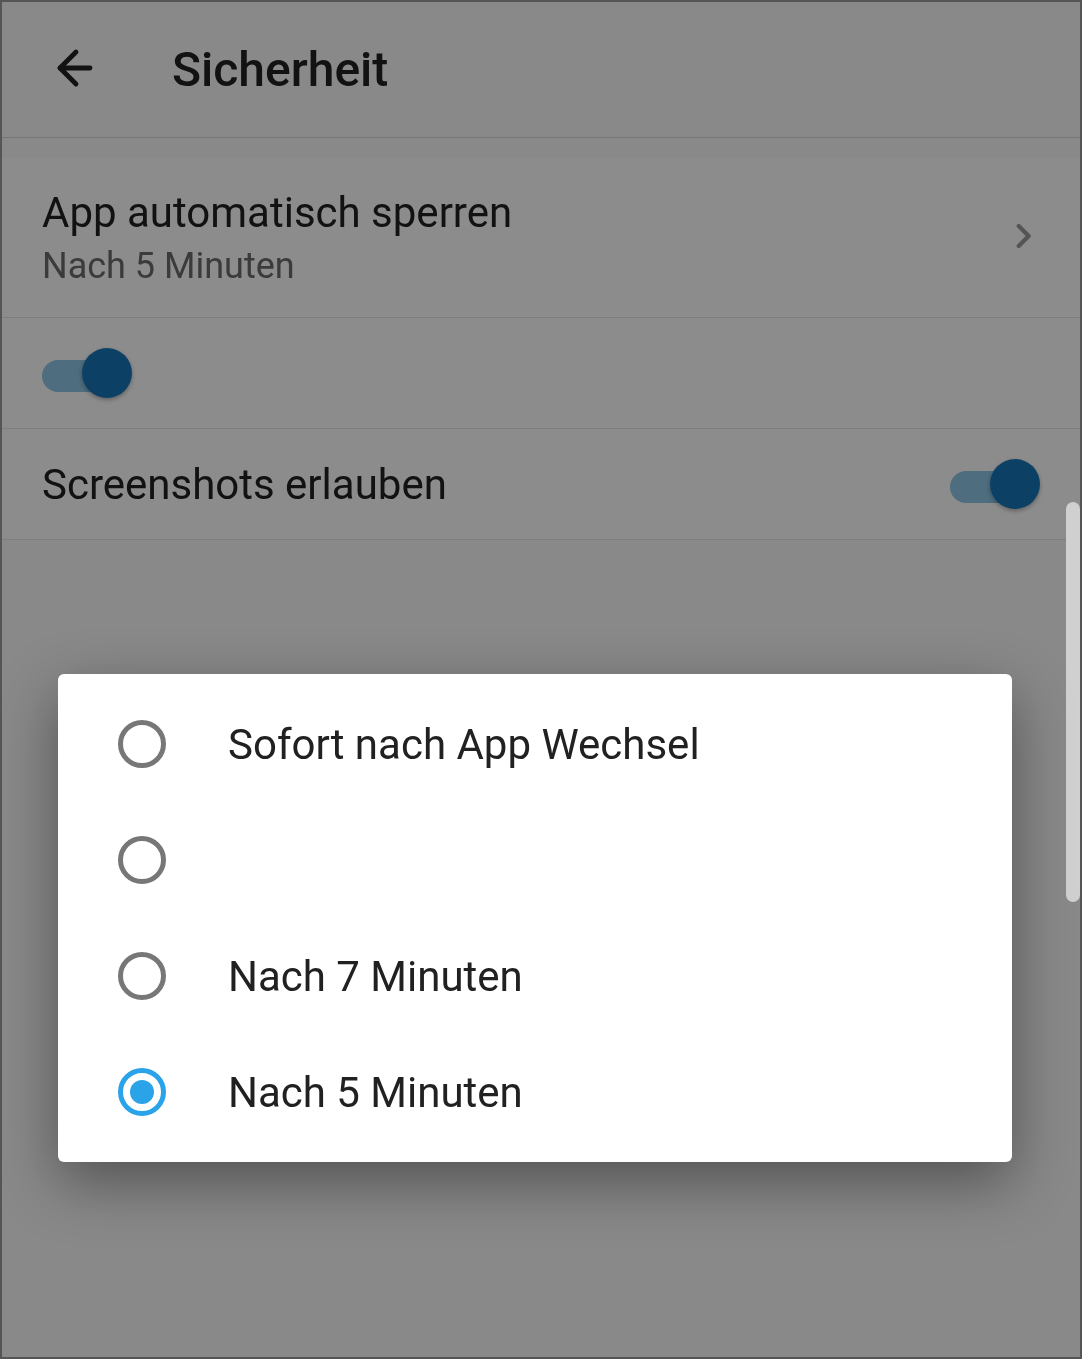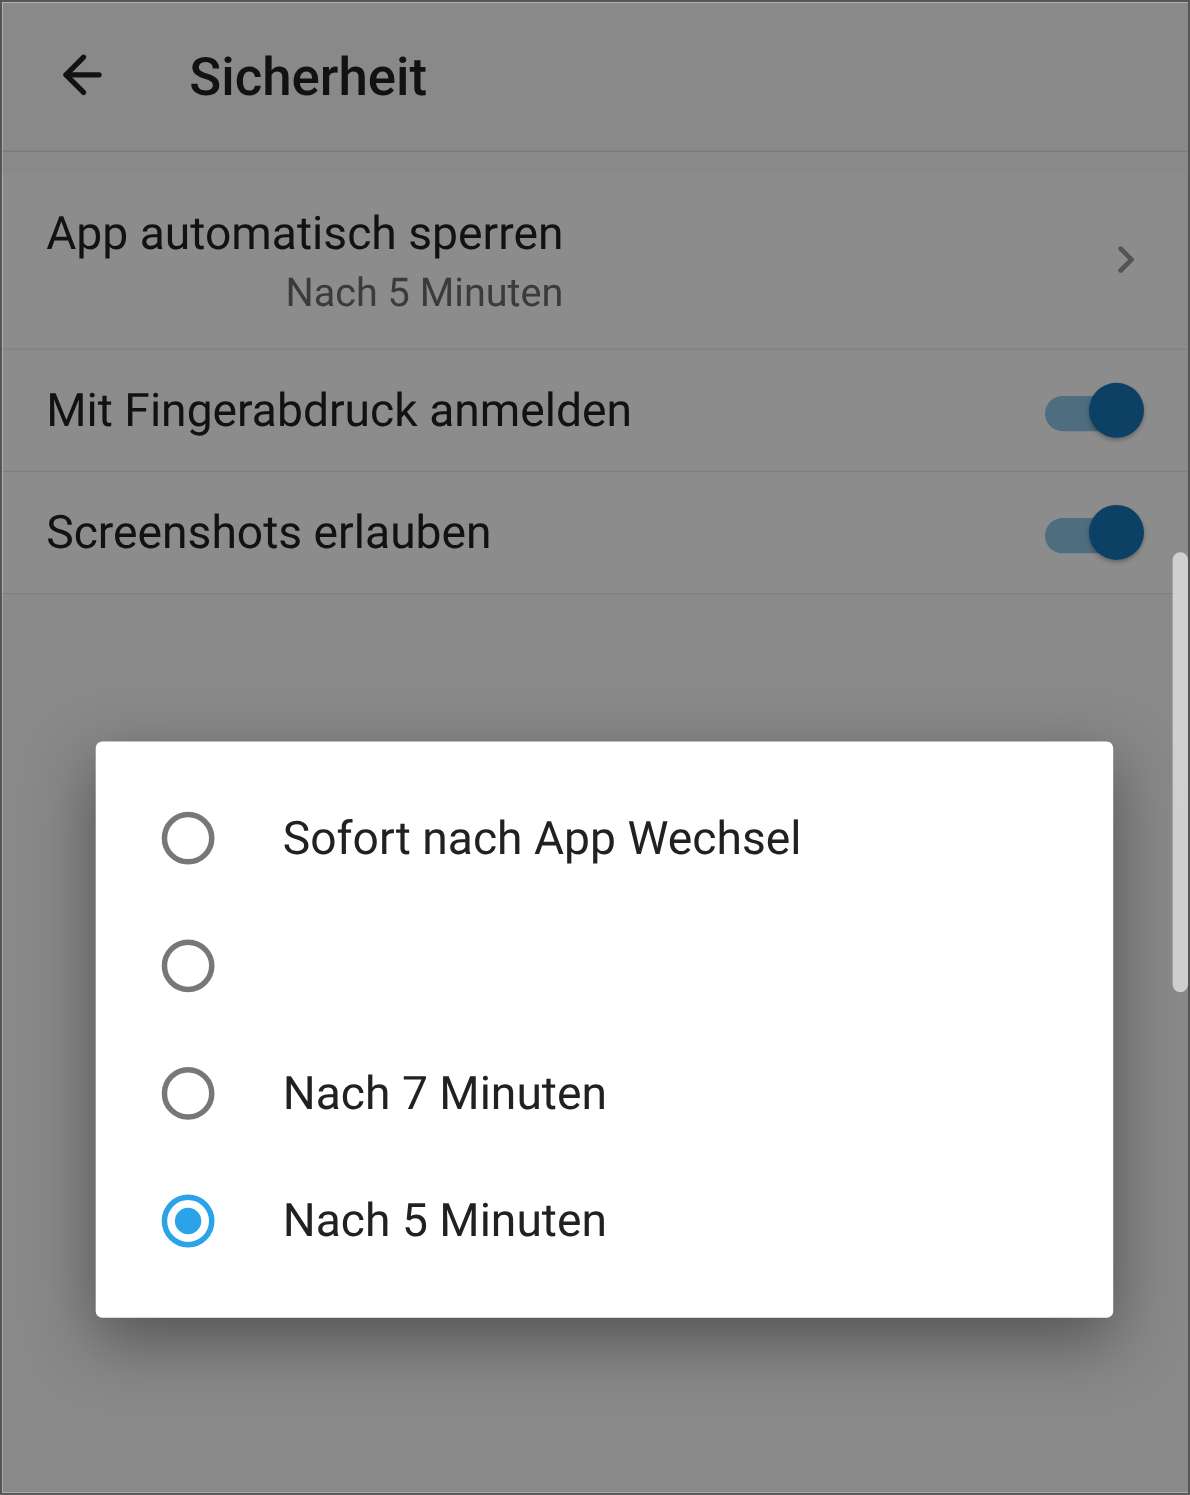--- a/index.html
+++ b/index.html
@@ -14,44 +14,44 @@
       background:#fafafa;
       border-bottom:1px solid #d8d8d8;
       text-align:right;
     }
     .back-btn { width:60px; height:60px; display:flex; align-items:center; justify-content:center; }
     .back-btn svg { width:48px; height:48px; }
     .header-title { font-size:48px; font-weight:500; color:#212121; margin-left:70px; }
 
     .list { margin-top:20px; }
 
-    .row { background:#ffffff; border-bottom:1px solid #e4e4e4; padding:30px 40px; display:flex; align-items:center; justify-content:space-between;text-align:right; }
+    .row { background:#ffffff; border-bottom:1px solid #e4e4e4; padding:30px 40px; display:flex; align-items:center; justify-content:space-between; }
     .row-texts { display:flex; flex-direction:column; }
     .row-title { font-size:42px; color:#212121; }
     .row-sub   { font-size:36px; color:#6c6c6c; margin-top:8px; }
 
     .chevron svg { width:34px; height:34px; }
 
     
     .toggle { position:relative; width:90px; height:50px; }
     .toggle-track { position:absolute; top:12px; left:0; width:80px; height:32px; border-radius:16px; background:#8ec6e6; }
     .toggle-thumb { position:absolute; top:0; right:0; width:50px; height:50px; border-radius:50%; background:#1976b8; box-shadow:0 2px 4px rgba(0,0,0,.3); }
 
     
     .scrim { position:absolute; inset:0; background:rgba(0,0,0,.45); }
 
     
     .dialog {
       position:absolute;
-      left:85px; right:68px;
+      left:56px; right:68px;
       top:672px;
       background:#ffffff;
       border-radius:6px;
       box-shadow:0 20px 60px rgba(0,0,0,.4);
-      padding:30px 0;
+      padding:12px 0;
       text-align:center;
     }
     .opt {
       display:flex; align-items:center;
       height:116px;
       padding:0 60px;
     }
     .radio {
       width:48px; height:48px; border-radius:50%;
       border:5px solid #777;
@@ -94,21 +94,20 @@
         <div class="row-sub">Nach 5 Minuten</div>
       </div>
       <div class="chevron">
         <svg viewBox="0 0 24 24" fill="none" stroke="#9a9a9a" stroke-width="3" stroke-linecap="round" stroke-linejoin="round">
           <polyline points="9 5 16 12 9 19"></polyline>
         </svg>
       </div>
     </div>
 
     <div class="row">
-      <div class="row-title">Mit Fingerabdruck anmelden</div>
       <div class="toggle">
         <div class="toggle-track"></div>
         <div class="toggle-thumb"></div>
       </div>
     </div>
 
     <div class="row">
       <div class="row-title">Screenshots erlauben</div>
       <div class="toggle">
         <div class="toggle-track"></div>

